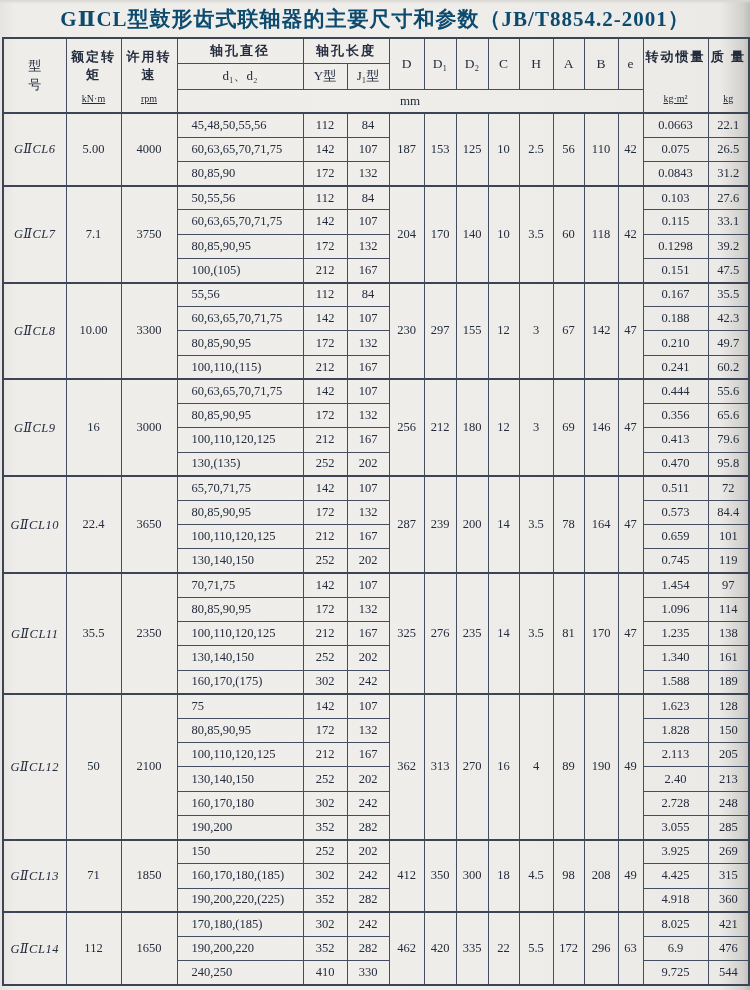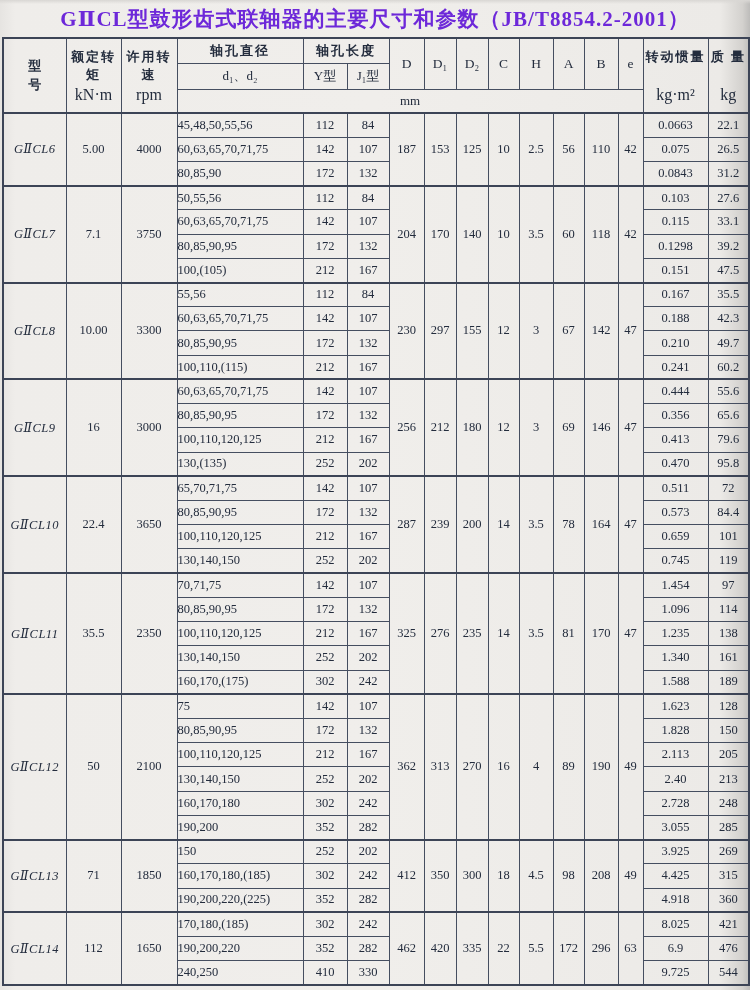--- a/index.html
+++ b/index.html
@@ -6,21 +6,21 @@
   body{
     width:750px;height:990px;position:relative;overflow:hidden;
     background:linear-gradient(90deg,#e6e4e1 0%,#efedea 2%,#f0eeeb 50%,#eceae7 96%,#d3d1ce 99%,#bdbcba 100%);
     font-family:"Liberation Serif","DejaVu Serif",serif;
     color:#232c3d;
   }
   .scan-edge-top{position:absolute;top:0;left:0;width:100%;height:4px;
     background:linear-gradient(180deg,#d9d7d4,rgba(217,215,212,0));pointer-events:none;}
   .page-title{
     position:absolute;top:5px;left:0;width:100%;text-align:center;
-    font-size:21px;font-weight:bold;letter-spacing:1px;color:#6d28d9;
+    font-size:21px;font-weight:bold;letter-spacing:1px;color:#0c4a6e;
     white-space:nowrap;
   }
   table.spec{
     position:absolute;top:37px;left:2px;width:746px;height:949px;
     border-collapse:collapse;table-layout:fixed;
     border:2px solid #3c4456;
   }
   th,td{
     border:1px solid #454e60;
     text-align:center;vertical-align:middle;
@@ -31,26 +31,26 @@
   }
   thead th{font-size:13px;}
   .cjk{font-weight:bold;letter-spacing:2px;}
   .latin-h{font-size:13.5px;}
   tr.h1{height:25px;}
   tr.h2{height:26px;}
   tr.h3{height:24px;}
   tbody tr{height:24px;}
   .two-line{display:flex;flex-direction:column;justify-content:space-between;
     align-items:center;height:56px;padding:6px 0;}
-  .two-line .u{font-weight:normal;letter-spacing:0;font-size:16px;}
+  .two-line .u{font-weight:normal;letter-spacing:0;font-size:10px;text-decoration:underline;}
   .model-stack{
     margin:0 auto;width:1.1em;line-height:1.45;
-    word-break:break-all;font-weight:bold;font-size:13px;letter-spacing:0;
+    word-break:break-all;font-weight:normal;font-size:13px;letter-spacing:0;
   }
-  td.bores{text-align:left;font-size:12.5px;white-space:nowrap;}
+  td.bores{text-align:left;padding-left:14px;font-size:12.5px;white-space:nowrap;}
   td.model{font-size:12.5px;letter-spacing:0.5px;font-style:italic;}
   td.num{font-size:12.5px;}
   tr.g-start td{border-top:2px solid #3c4456;}
 </style>
 </head>
 <body>
 
 <div class="scan-edge-top"></div>
 
 <div class="page-title">GⅡCL型鼓形齿式联轴器的主要尺寸和参数（JB/T8854.2-2001）</div>

